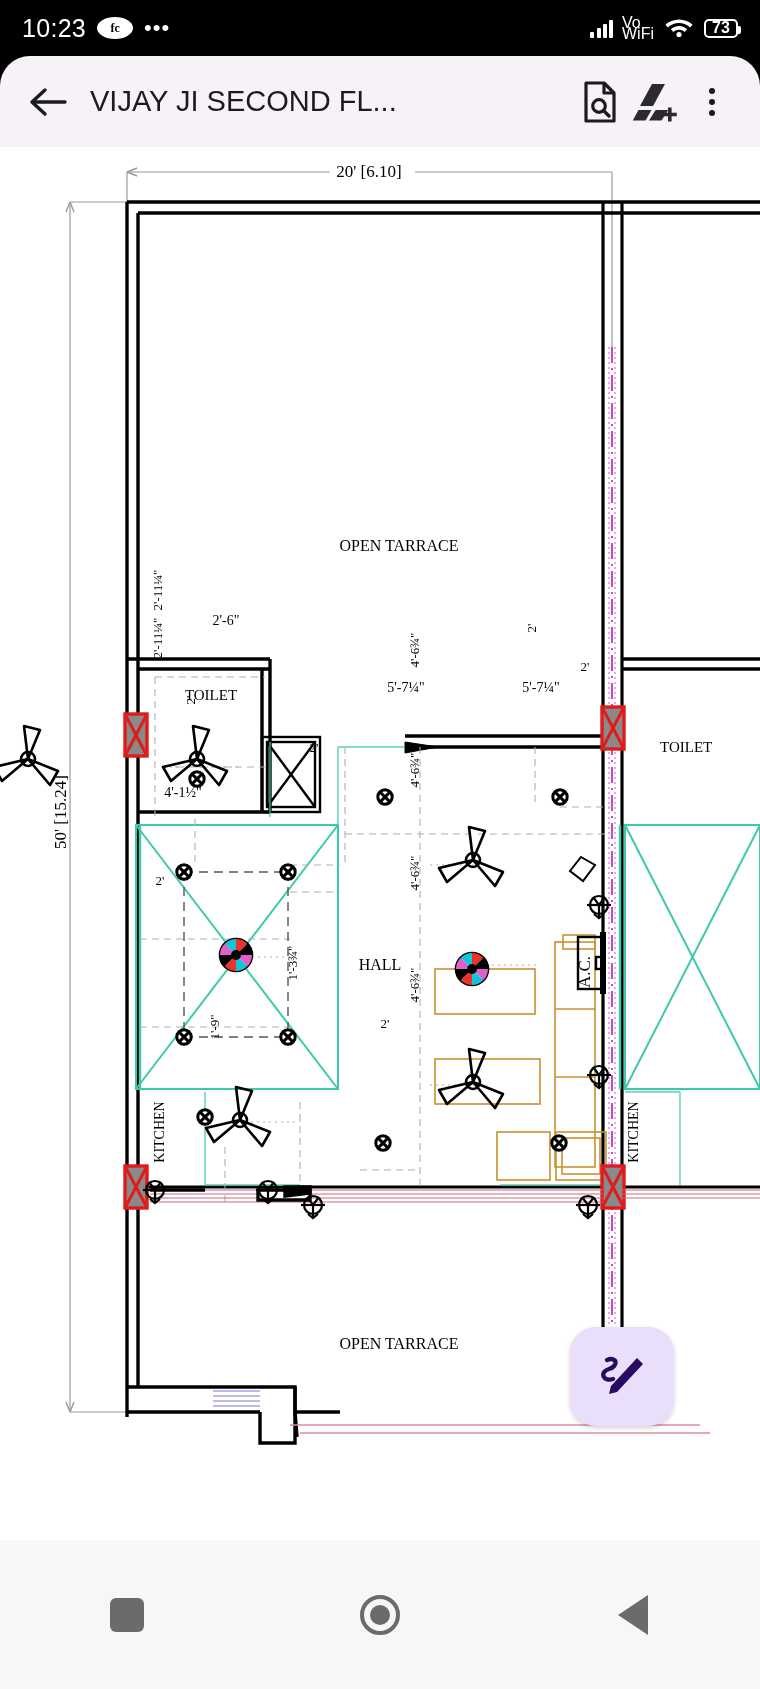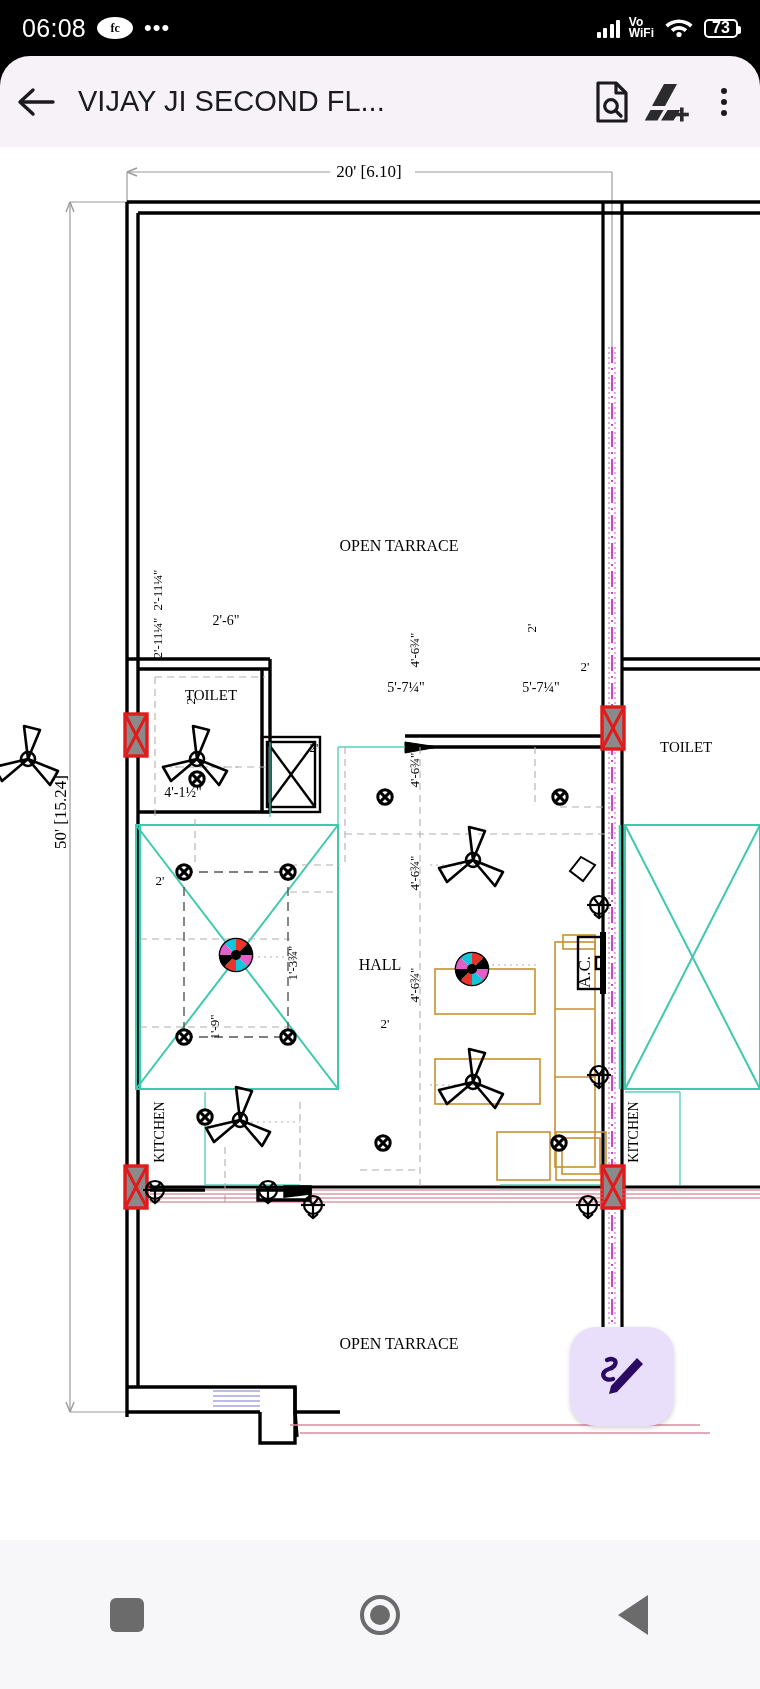--- a/index.html
+++ b/index.html
@@ -21,37 +21,37 @@
   .sb-left { display: flex; align-items: center; gap: 11px; }
   .sb-time { font-size: 25px; font-weight: 500; letter-spacing: .3px; }
   .sb-fc {
     width: 36px; height: 22px; border-radius: 50%;
     background: #fff; color: #000; font-size: 12px; font-weight: 700;
     display: flex; align-items: center; justify-content: center;
     font-family: "Liberation Serif", serif;
   }
   .sb-dots { font-size: 22px; letter-spacing: 1px; line-height: 10px; color:#fff; }
   .sb-right { display: flex; align-items: center; gap: 9px; }
-  .sb-vowifi { font-size: 12px; line-height: 11.5px; font-weight: 700; text-align: left; }
+  .sb-vowifi { font-size: 16px; line-height: 11.5px; font-weight: 400; text-align: left; }
   .bars { display: flex; align-items: flex-end; gap: 2.2px; height: 20px; }
   .bars i { display:block; width: 4px; background: #fff; border-radius: 1px; }
   .bars i:nth-child(1){height:6px;} .bars i:nth-child(2){height:10px;}
   .bars i:nth-child(3){height:14px;} .bars i:nth-child(4){height:18px;}
   .batt {
     width: 34px; height: 19px; border: 2px solid #fff; border-radius: 5px;
     display:flex; align-items:center; justify-content:center;
     font-size: 16px; font-weight: 700; position: relative;
   }
   .batt::after{content:"";position:absolute;right:-5px;top:5px;width:3px;height:8px;background:#fff;border-radius:0 2px 2px 0;}
 
   
   .appbar {
     position: absolute; top: 56px; left: 0; width: 760px; height: 91px;
     background: #f6f2f8; border-radius: 30px 30px 0 0;
-    display: flex; align-items: center; padding: 0 8px;
+    display: flex; align-items: center; padding: 0 20px;
   }
   .ab-icon { width: 56px; height: 56px; display:flex; align-items:center; justify-content:center; flex:0 0 auto; }
   .ab-title {
     flex: 1 1 auto; font-size: 29px; color: #1b1b1f; margin-left: 14px;
     font-family: "Liberation Sans", sans-serif;
     white-space: nowrap; overflow: hidden;
   }
   .kebab { display:flex; flex-direction:column; gap:5px; align-items:center; }
   .kebab span { width:6px;height:6px;border-radius:50%;background:#1b1b1f; display:block;}
 
@@ -86,21 +86,21 @@
   
   .plantxt { font-family: "Liberation Serif", serif; fill: #000; }
 </style>
 </head>
 <body>
 
 <div id="app">
 
   <div class="statusbar">
     <div class="sb-left">
-      <span class="sb-time">06:08</span>
+      <span class="sb-time">10:23</span>
       <span class="sb-fc">fc</span>
       <span class="sb-dots">•••</span>
     </div>
     <div class="sb-right">
       <span class="bars">
           <i></i>
           <i></i>
           <i></i>
           <i></i>
         </span>

